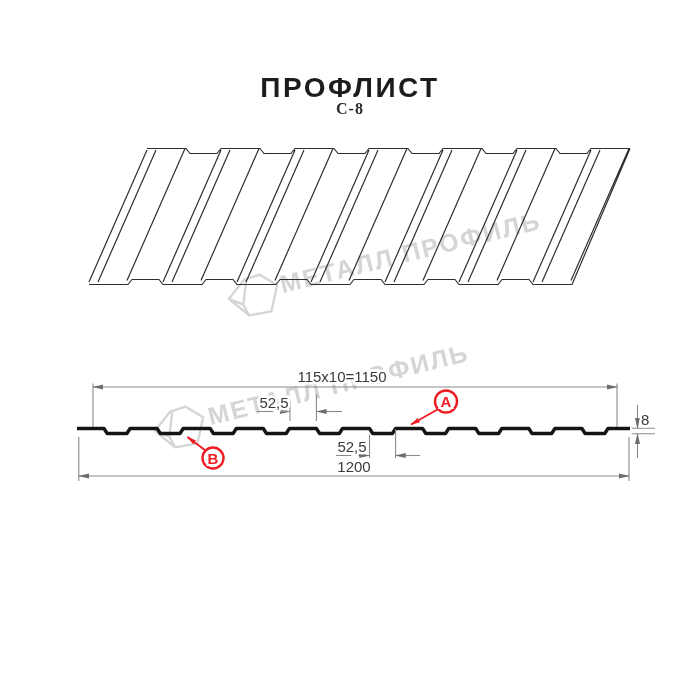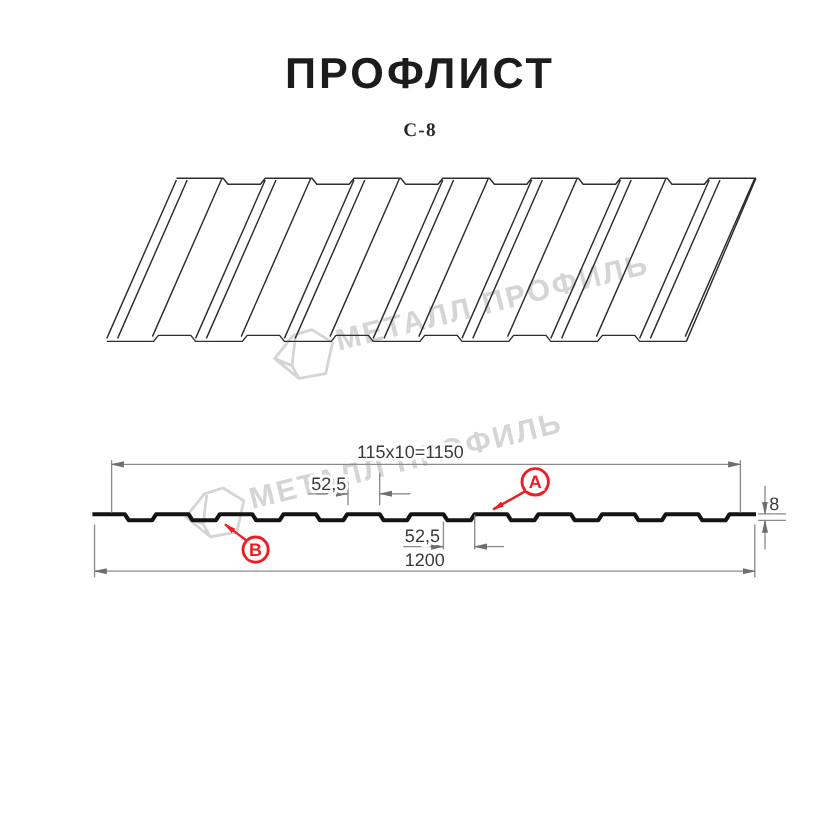--- a/index.html
+++ b/index.html
@@ -1,19 +1,19 @@
 <!DOCTYPE html>
 <html><head>
 <meta charset="utf-8">
 <style>
   html,body{margin:0;padding:0;}
   #page{position:relative;width:700px;height:700px;background:#ffffff;overflow:hidden;
         font-family:"Liberation Sans", sans-serif;}
   .hdr{position:absolute;left:0;width:700px;text-align:center;color:#1c1c1c;}
-  #title{top:40px;font-size:36px;font-weight:bold;letter-spacing:2.5px;}
+  #title{top:72px;font-size:28px;font-weight:bold;letter-spacing:2.5px;}
   #subtitle{top:100px;font-size:16px;font-weight:bold;letter-spacing:1px;color:#2a2a2a;font-family:Liberation Serif, serif;}
   #footer{top:613px;font-size:18px;font-weight:bold;letter-spacing:0.5px;color:#3a3a3a;}
   .wm{position:absolute;z-index:1;color:#d5d5d5;white-space:nowrap;}
   .wm .wm-text{display:inline-block;font-size:25px;font-weight:bold;letter-spacing:2px;
        transform:rotate(-14deg);transform-origin:left bottom;}
   .wm svg{overflow:visible;}
   #drawing{position:absolute;left:0;top:0;z-index:2;}
   .hdrz{z-index:3;}
   svg text{font-family:"Liberation Sans", sans-serif;}
   .dim-label{font-size:15px;fill:#3a3a3a;paint-order:stroke;stroke:#ffffff;stroke-width:5px;}

